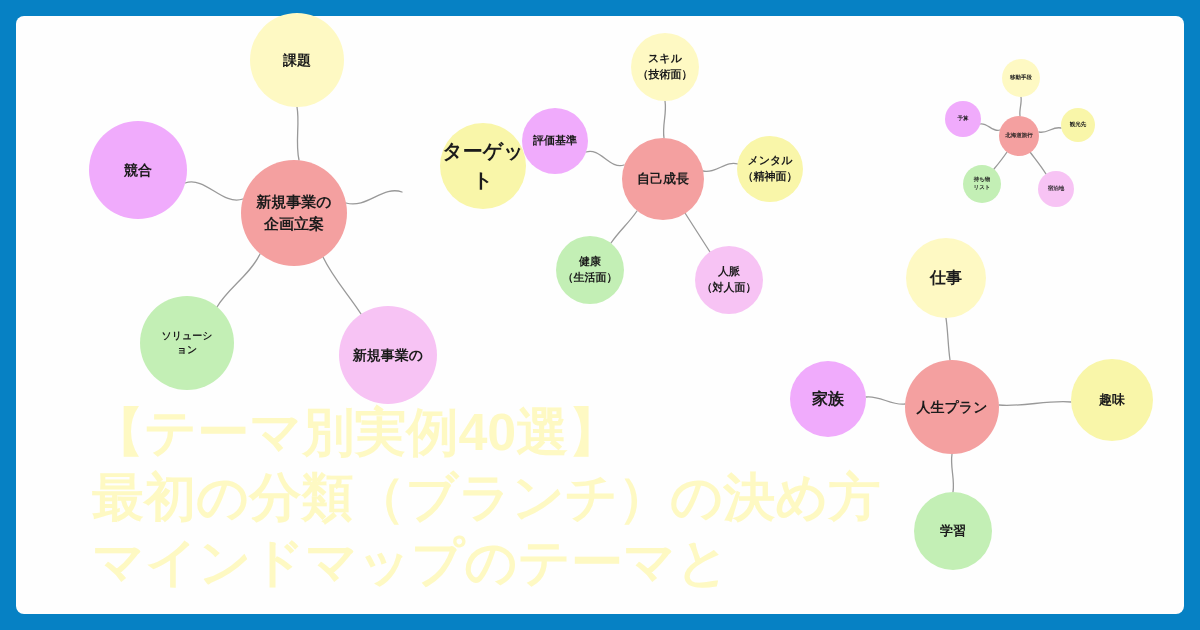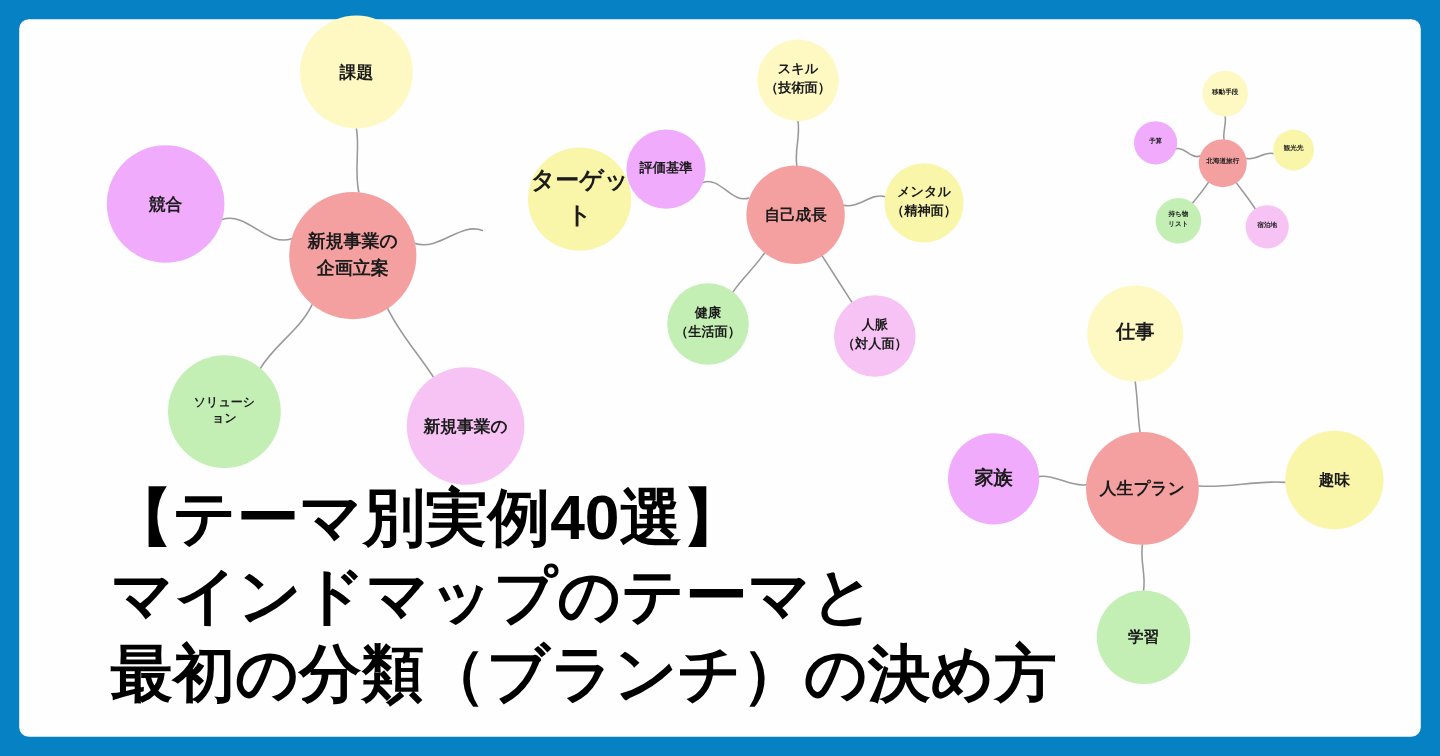--- a/index.html
+++ b/index.html
@@ -21,21 +21,21 @@
     white-space:pre-line;line-height:1.45;
   }
   .c-salmon{background:#f4a0a0;}
   .c-orange{background:#fef9c3;}
   .c-cyan{background:#f0abfc;}
   .c-yellow{background:#f9f6a9;}
   .c-green{background:#c3efb5;}
   .c-pink{background:#f7c3f4;text-align:center;}
   .title{
     position:absolute;left:92px;top:400px;
-    color:#000000;font-weight:900;font-size:52px;line-height:65px;
+    color:#fef9c3;font-weight:900;font-size:52px;line-height:65px;
     letter-spacing:0px;
   }
   .title div{white-space:nowrap;}
 </style>
 </head>
 <body>
 
 <div class="panel"></div>
 
 <div class="stage">
@@ -103,17 +103,17 @@
   <div>
     <div class="node c-salmon" style="left:905px;top:360px;width:94px;height:94px;font-size:14px;">人生プラン</div>
     <div class="node c-orange" style="left:906px;top:238px;width:80px;height:80px;font-size:16px;">仕事</div>
     <div class="node c-cyan" style="left:790px;top:361px;width:76px;height:76px;font-size:16px;">家族</div>
     <div class="node c-yellow" style="left:1071px;top:359px;width:82px;height:82px;font-size:13px;">趣味</div>
     <div class="node c-green" style="left:914px;top:492px;width:78px;height:78px;font-size:13px;">学習</div>
   </div>
 
   <div class="title">
     <div>【テーマ別実例40選】</div>
+    <div>最初の分類（ブランチ）の決め方</div>
     <div>マインドマップのテーマと</div>
-    <div>最初の分類（ブランチ）の決め方</div>
   </div>
 
 </div>
 
 </body></html>

